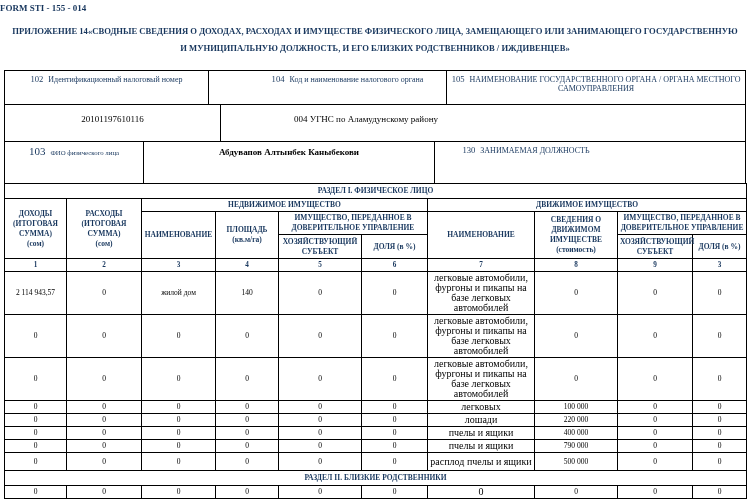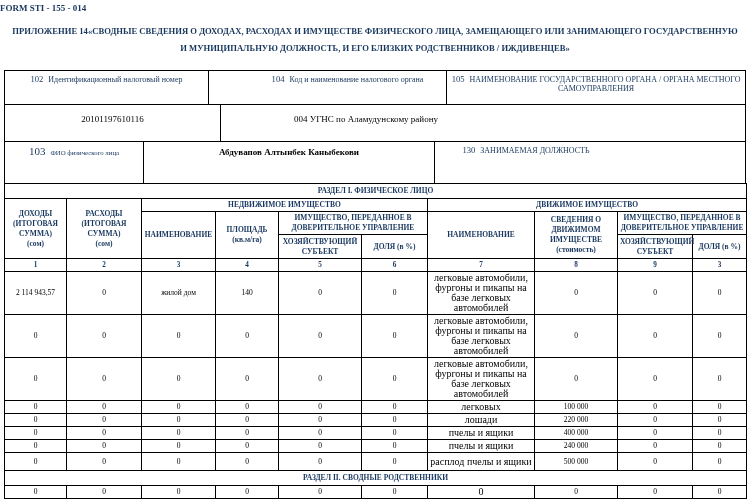--- a/index.html
+++ b/index.html
@@ -239,40 +239,40 @@
         <td>0</td>
       </tr>
       <tr>
         <td>0</td>
         <td>0</td>
         <td>0</td>
         <td>0</td>
         <td>0</td>
         <td>0</td>
         <td class="c7">пчелы и ящики</td>
-        <td>240 000</td>
+        <td>790 000</td>
         <td>0</td>
         <td>0</td>
       </tr>
       <tr class="tall">
         <td>0</td>
         <td>0</td>
         <td>0</td>
         <td>0</td>
         <td>0</td>
         <td>0</td>
         <td class="c7">расплод пчелы и ящики</td>
         <td>500 000</td>
         <td>0</td>
         <td>0</td>
       </tr>
     </tbody>
   <tbody>
     <tr>
-      <td class="sec" colspan="10">РАЗДЕЛ II. СВОДНЫЕ РОДСТВЕННИКИ</td>
+      <td class="sec" colspan="10">РАЗДЕЛ II. БЛИЗКИЕ РОДСТВЕННИКИ</td>
     </tr>
   </tbody>
   <tbody class="data">
       <tr>
         <td>0</td>
         <td>0</td>
         <td>0</td>
         <td>0</td>
         <td>0</td>
         <td>0</td>

